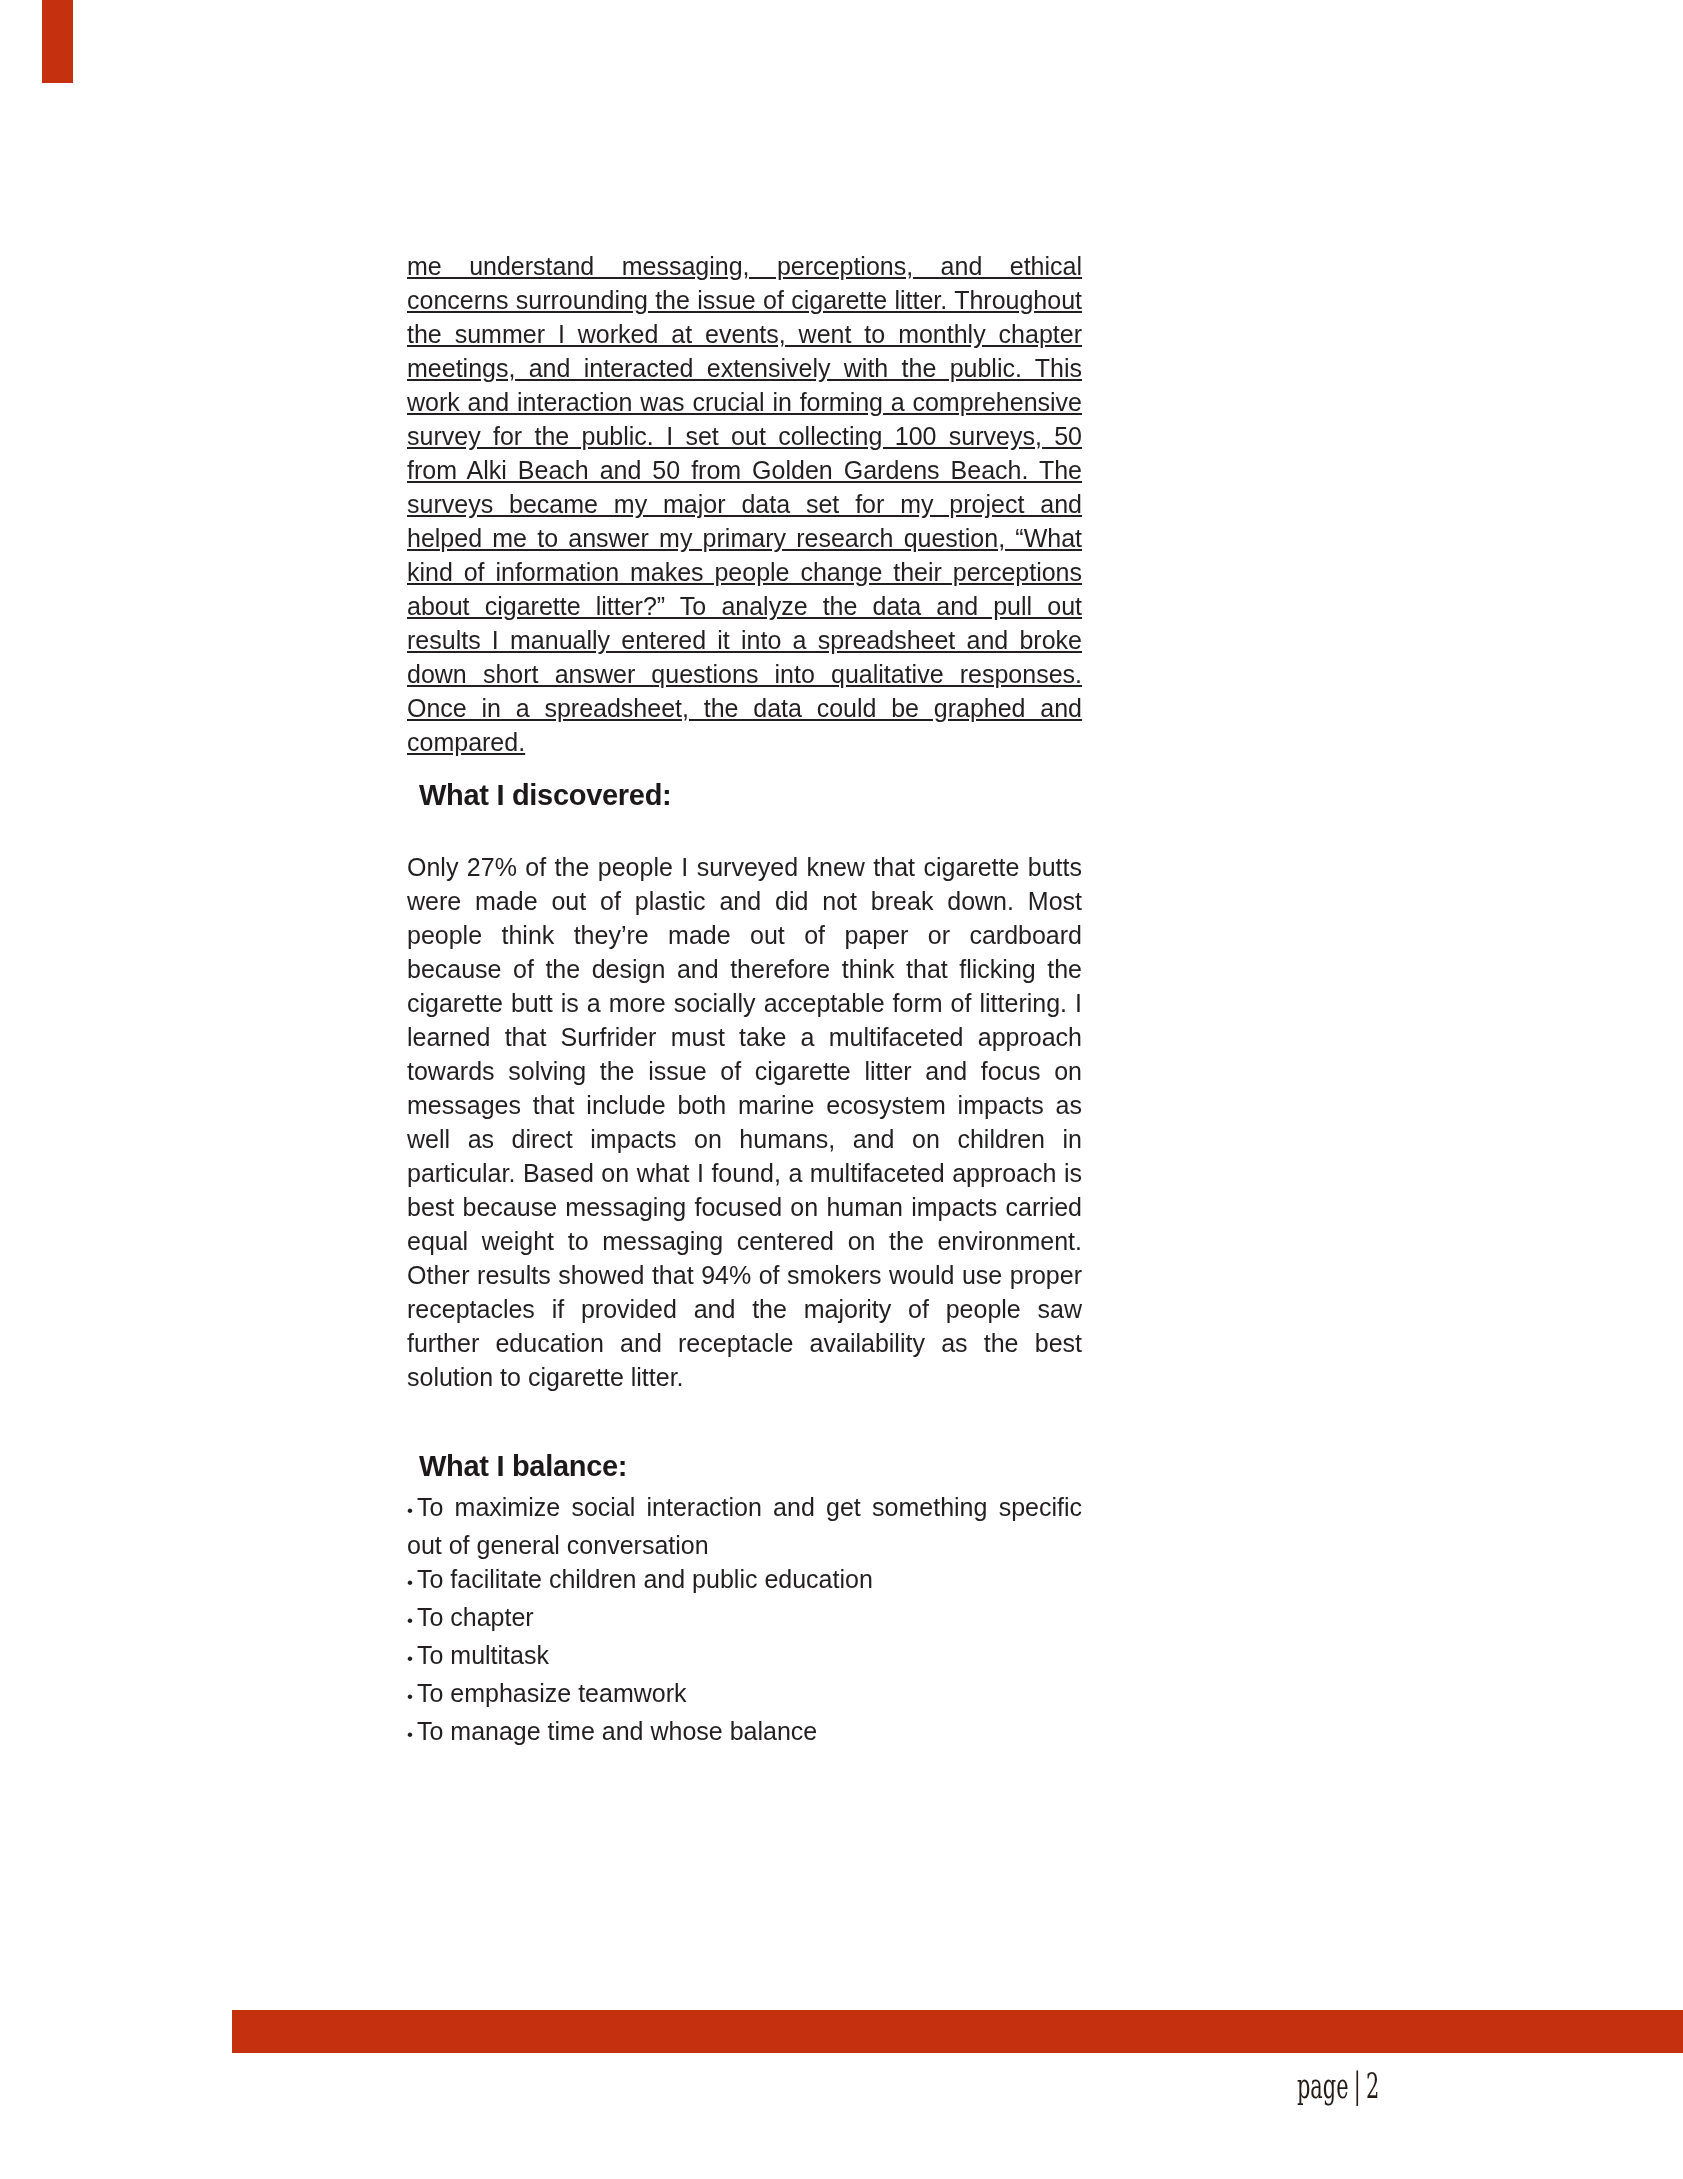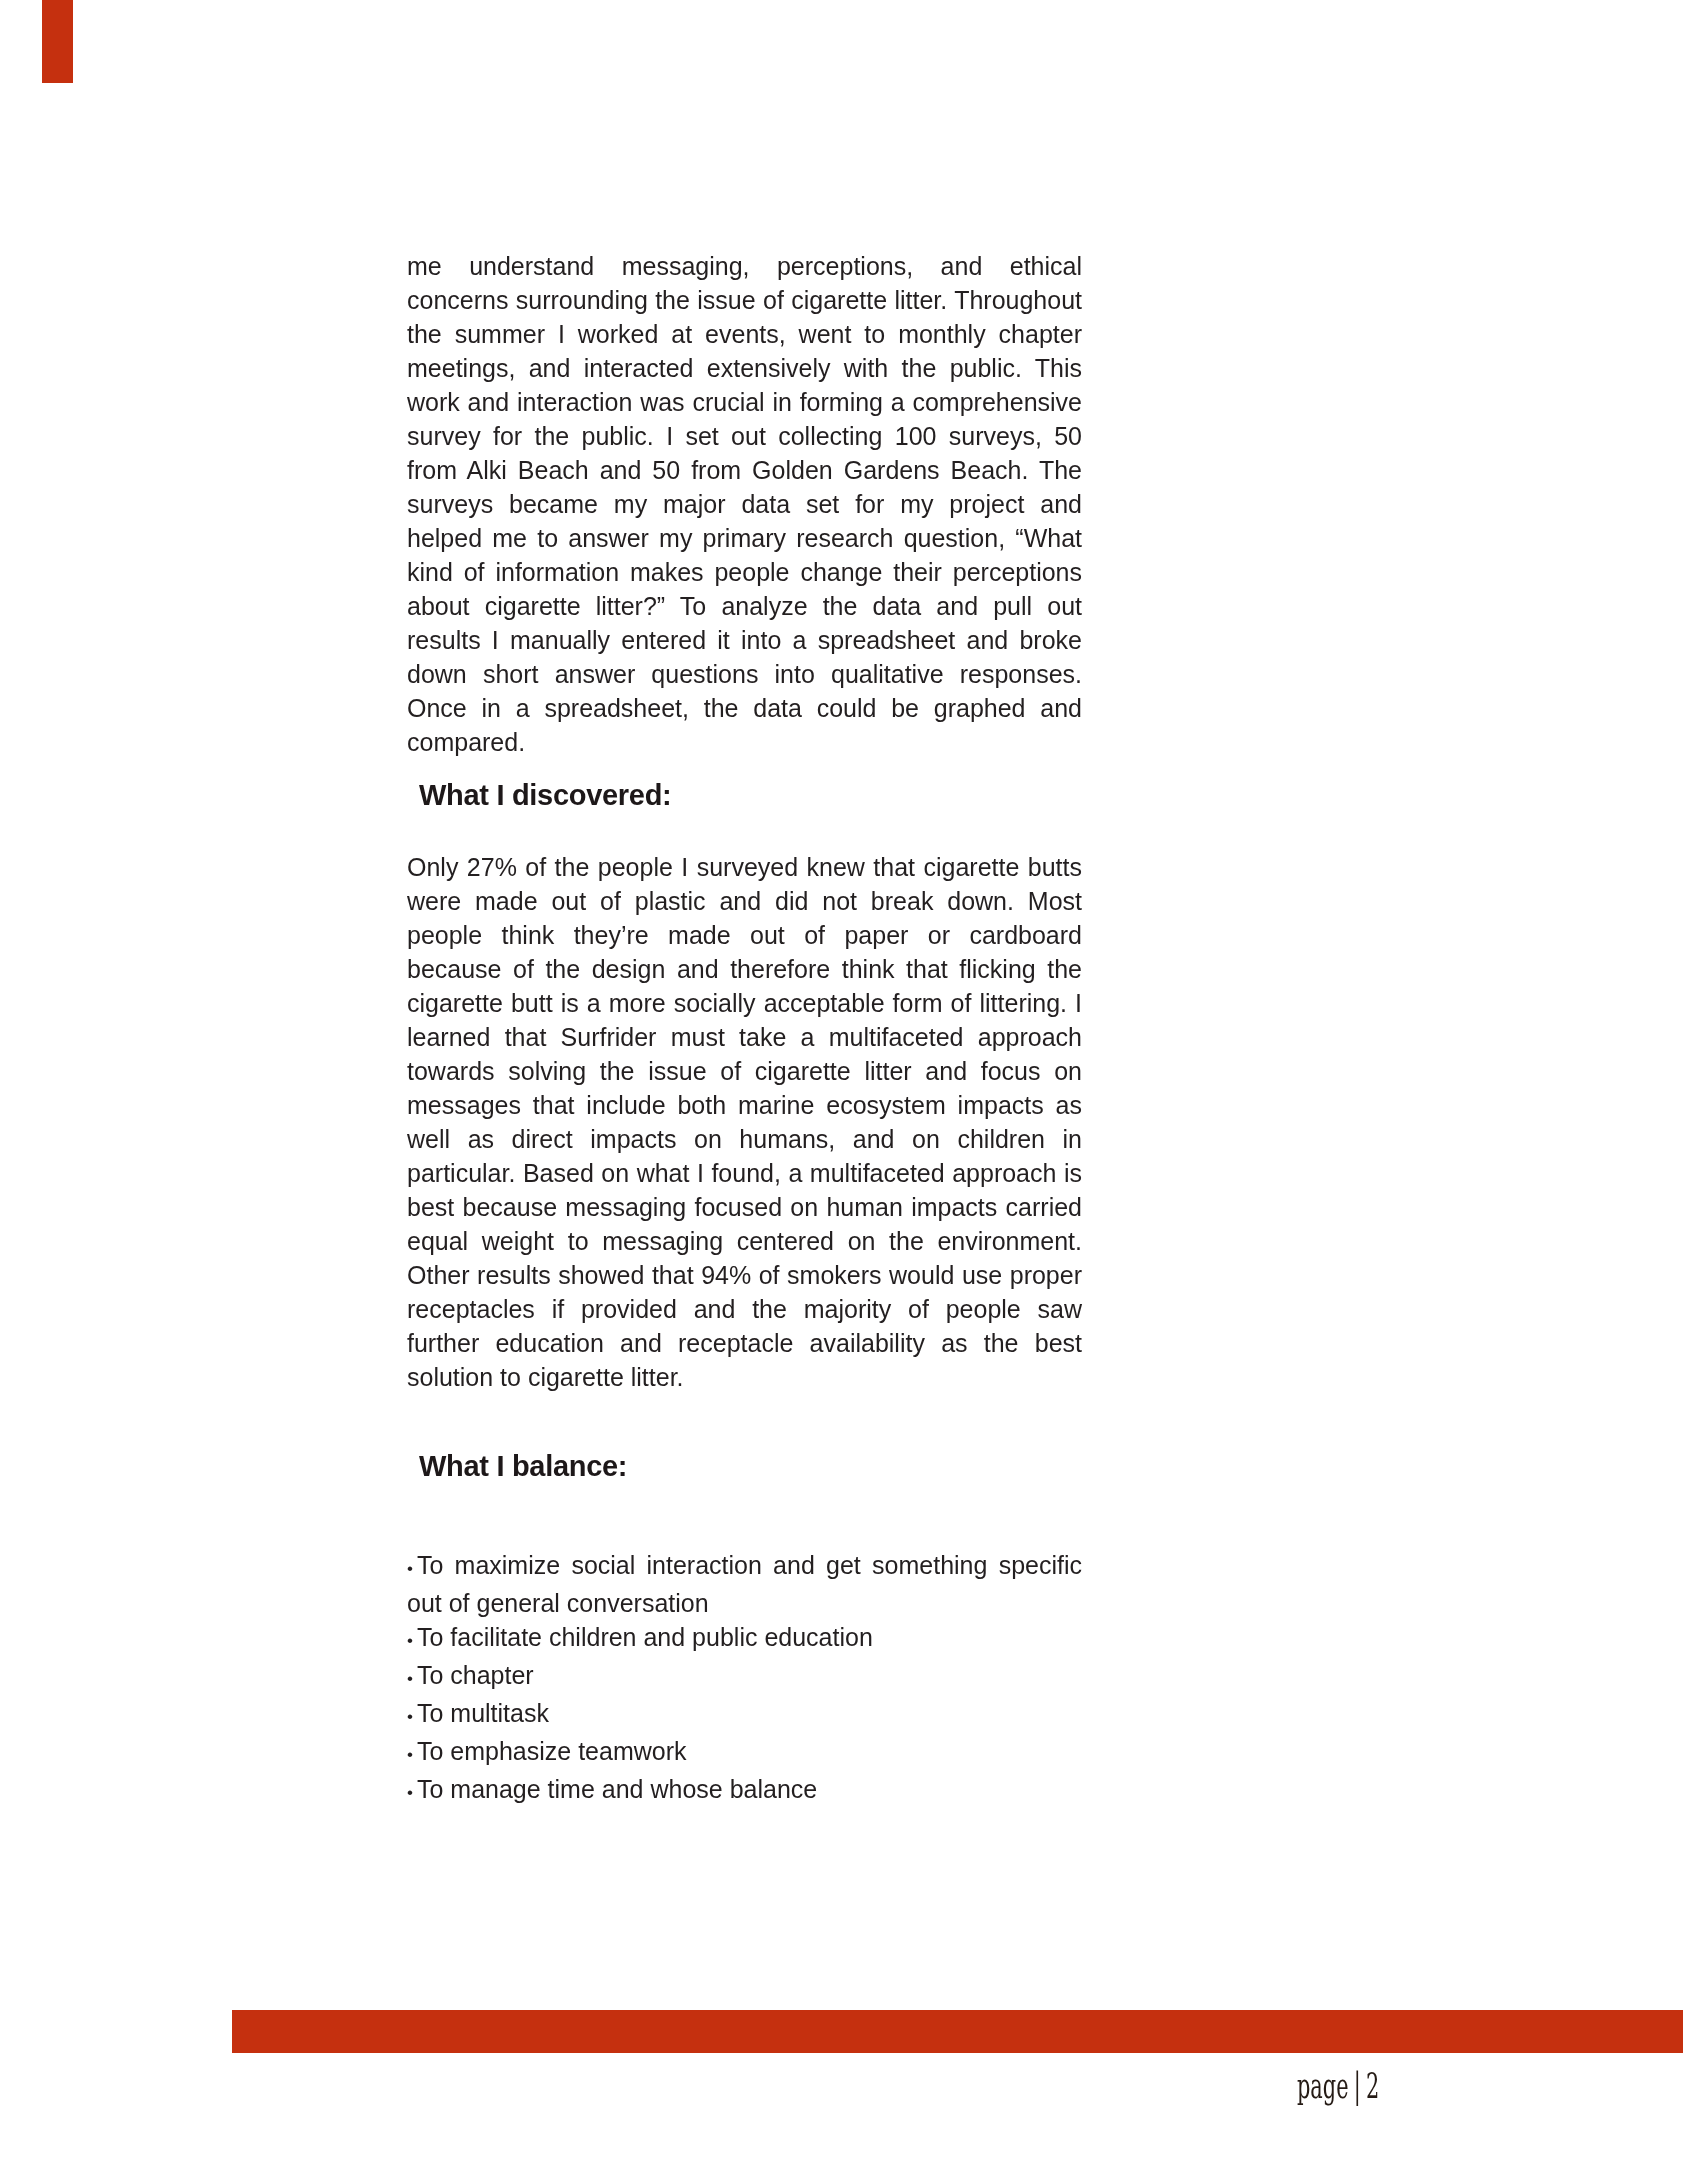--- a/index.html
+++ b/index.html
@@ -26,40 +26,40 @@
   .body-col {
     position: absolute;
     left: 407px;
     width: 675px;
     color: #231f20;
     font-size: 25px;
     line-height: 34px;
     text-align: justify;
     hyphens: none;
   }
-  .para-1 { top: 224px; }
+  .para-1 { top: 224px; text-decoration: underline; }
   .para-2 { top: 825px; }
   .section-heading {
     position: absolute;
     left: 407px;
     width: 675px;
     color: #1d1819;
     font-size: 29px;
     line-height: 34px;
     font-weight: bold;
     letter-spacing: -0.3px;
     text-align: left;
     margin-left: 12px;
   }
   .heading-1 { top: 754px; }
   .heading-2 { top: 1425px; }
   .bullet-list {
     position: absolute;
     left: 407px;
-    top: 1548px;
+    top: 1490px;
     width: 675px;
     color: #231f20;
     font-size: 25px;
     line-height: 34px;
   }
   .bullet-item {
     text-align: justify;
     hyphens: none;
   }
   .bullet-glyph {

